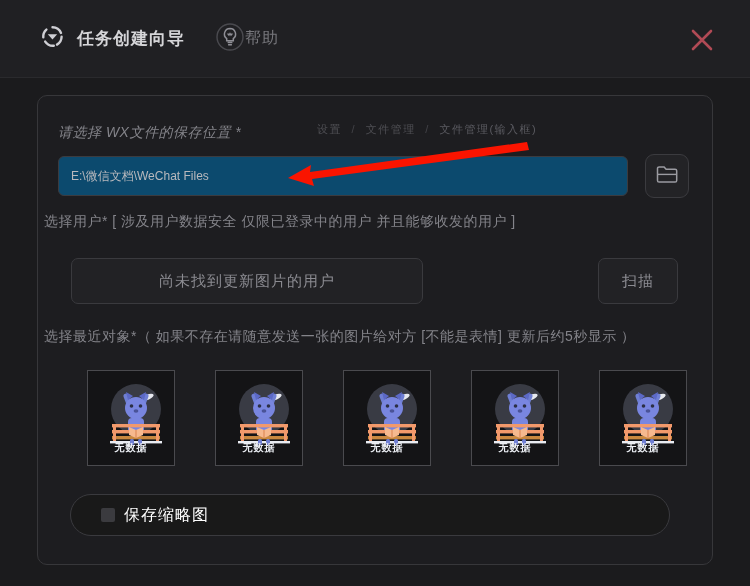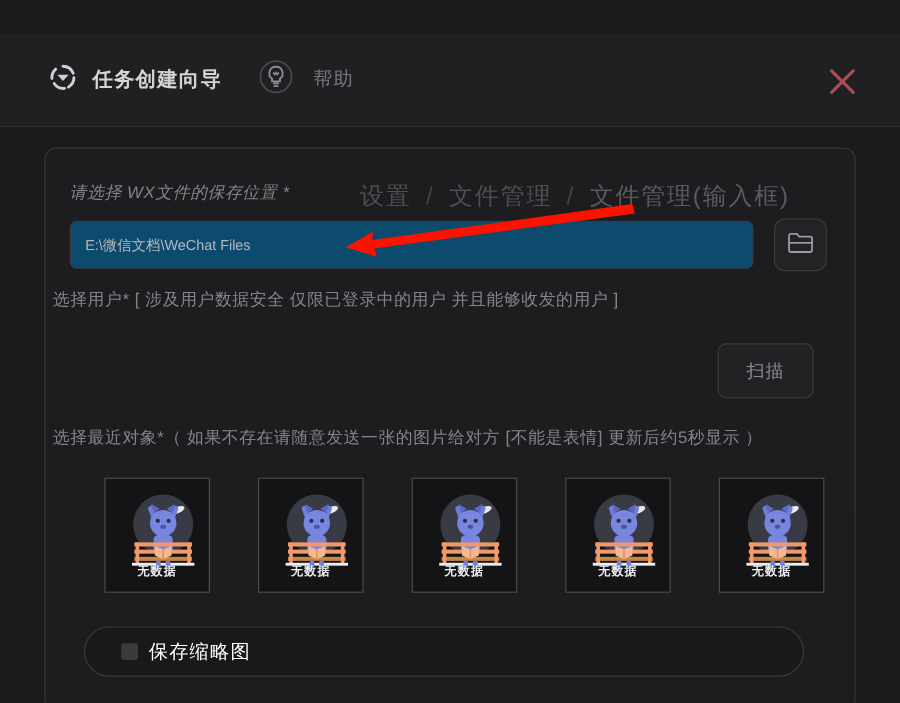--- a/index.html
+++ b/index.html
@@ -10,21 +10,20 @@
     background: #1b1b1d;
     font-family: "Liberation Sans", "DejaVu Sans", sans-serif;
     overflow: hidden;
   }
 
   #app {
     position: relative;
     width: 750px;
     height: 502px;
     background: #1b1b1d;
-    margin-top: 28px;
   }
 
   
   .titlebar {
     position: absolute;
     left: 0; top: 0;
     width: 750px; height: 78px;
     background: #202023;
     display: flex;
     align-items: center;
@@ -42,21 +41,21 @@
     color: #d5d5d8;
     font-size: 17px;
     font-weight: bold;
     letter-spacing: 1px;
   }
 
   .help-group {
     display: flex;
     align-items: center;
     margin-left: 30px;
-    gap: 16px;
+    gap: 0;
   }
 
   .help-label {
     color: #76767b;
     font-size: 16px;
     letter-spacing: 1px;
   }
 
   .close-btn {
     position: absolute;
@@ -79,23 +78,23 @@
   .row-label {
     position: absolute;
     color: #84848a;
     font-size: 14px;
     letter-spacing: 0.5px;
     white-space: nowrap;
   }
 
   .breadcrumb {
     position: absolute;
-    left: 300px; top: 122px;
+    left: 317px; top: 122px;
     color: #4e4e53;
-    font-size: 20px;
+    font-size: 11px;
     letter-spacing: 1.5px;
     white-space: nowrap;
   }
   .breadcrumb .sep { color: #434348; margin: 0 5px; }
   .breadcrumb .crumb-last { color: #5a5a60; }
 
   
   .path-input {
     position: absolute;
     left: 58px; top: 156px;
@@ -272,20 +271,21 @@
     <span>
       <svg width="24" height="22" viewBox="0 0 24 22">
         <path d="M2.5 5.5 a1.6 1.6 0 0 1 1.6 -1.6 h5 l2 2.3 h9 a1.6 1.6 0 0 1 1.6 1.6 v9.6 a1.6 1.6 0 0 1 -1.6 1.6 h-16 a1.6 1.6 0 0 1 -1.6 -1.6 Z" fill="none" stroke="#9b9ba1" stroke-width="1.5"></path>
         <path d="M2.8 11.4 h18.6" stroke="#9b9ba1" stroke-width="1.4"></path>
       </svg>
     </span>
   </div>
 
   <div class="row-label" style="left:44px; top:213px;text-align:right;">选择用户*  [ 涉及用户数据安全  仅限已登录中的用户 并且能够收发的用户 ]</div>
 
+  <div class="btn btn-users">尚未找到更新图片的用户</div>
   <div class="btn btn-scan">扫描</div>
 
   <div class="row-label" style="left:44px; top:328px;">选择最近对象*（ 如果不存在请随意发送一张的图片给对方 [不能是表情] 更新后约5秒显示 ）</div>
 
   <div class="thumbs">
 
     <div class="thumb">
       <svg width="96" height="96" viewBox="0 0 96 96">
         <circle cx="48" cy="38" r="25" fill="#393b44"></circle>
         <ellipse cx="60" cy="26" rx="6" ry="2.6" fill="#e7e9ef" transform="rotate(-22 60 26)"></ellipse>

